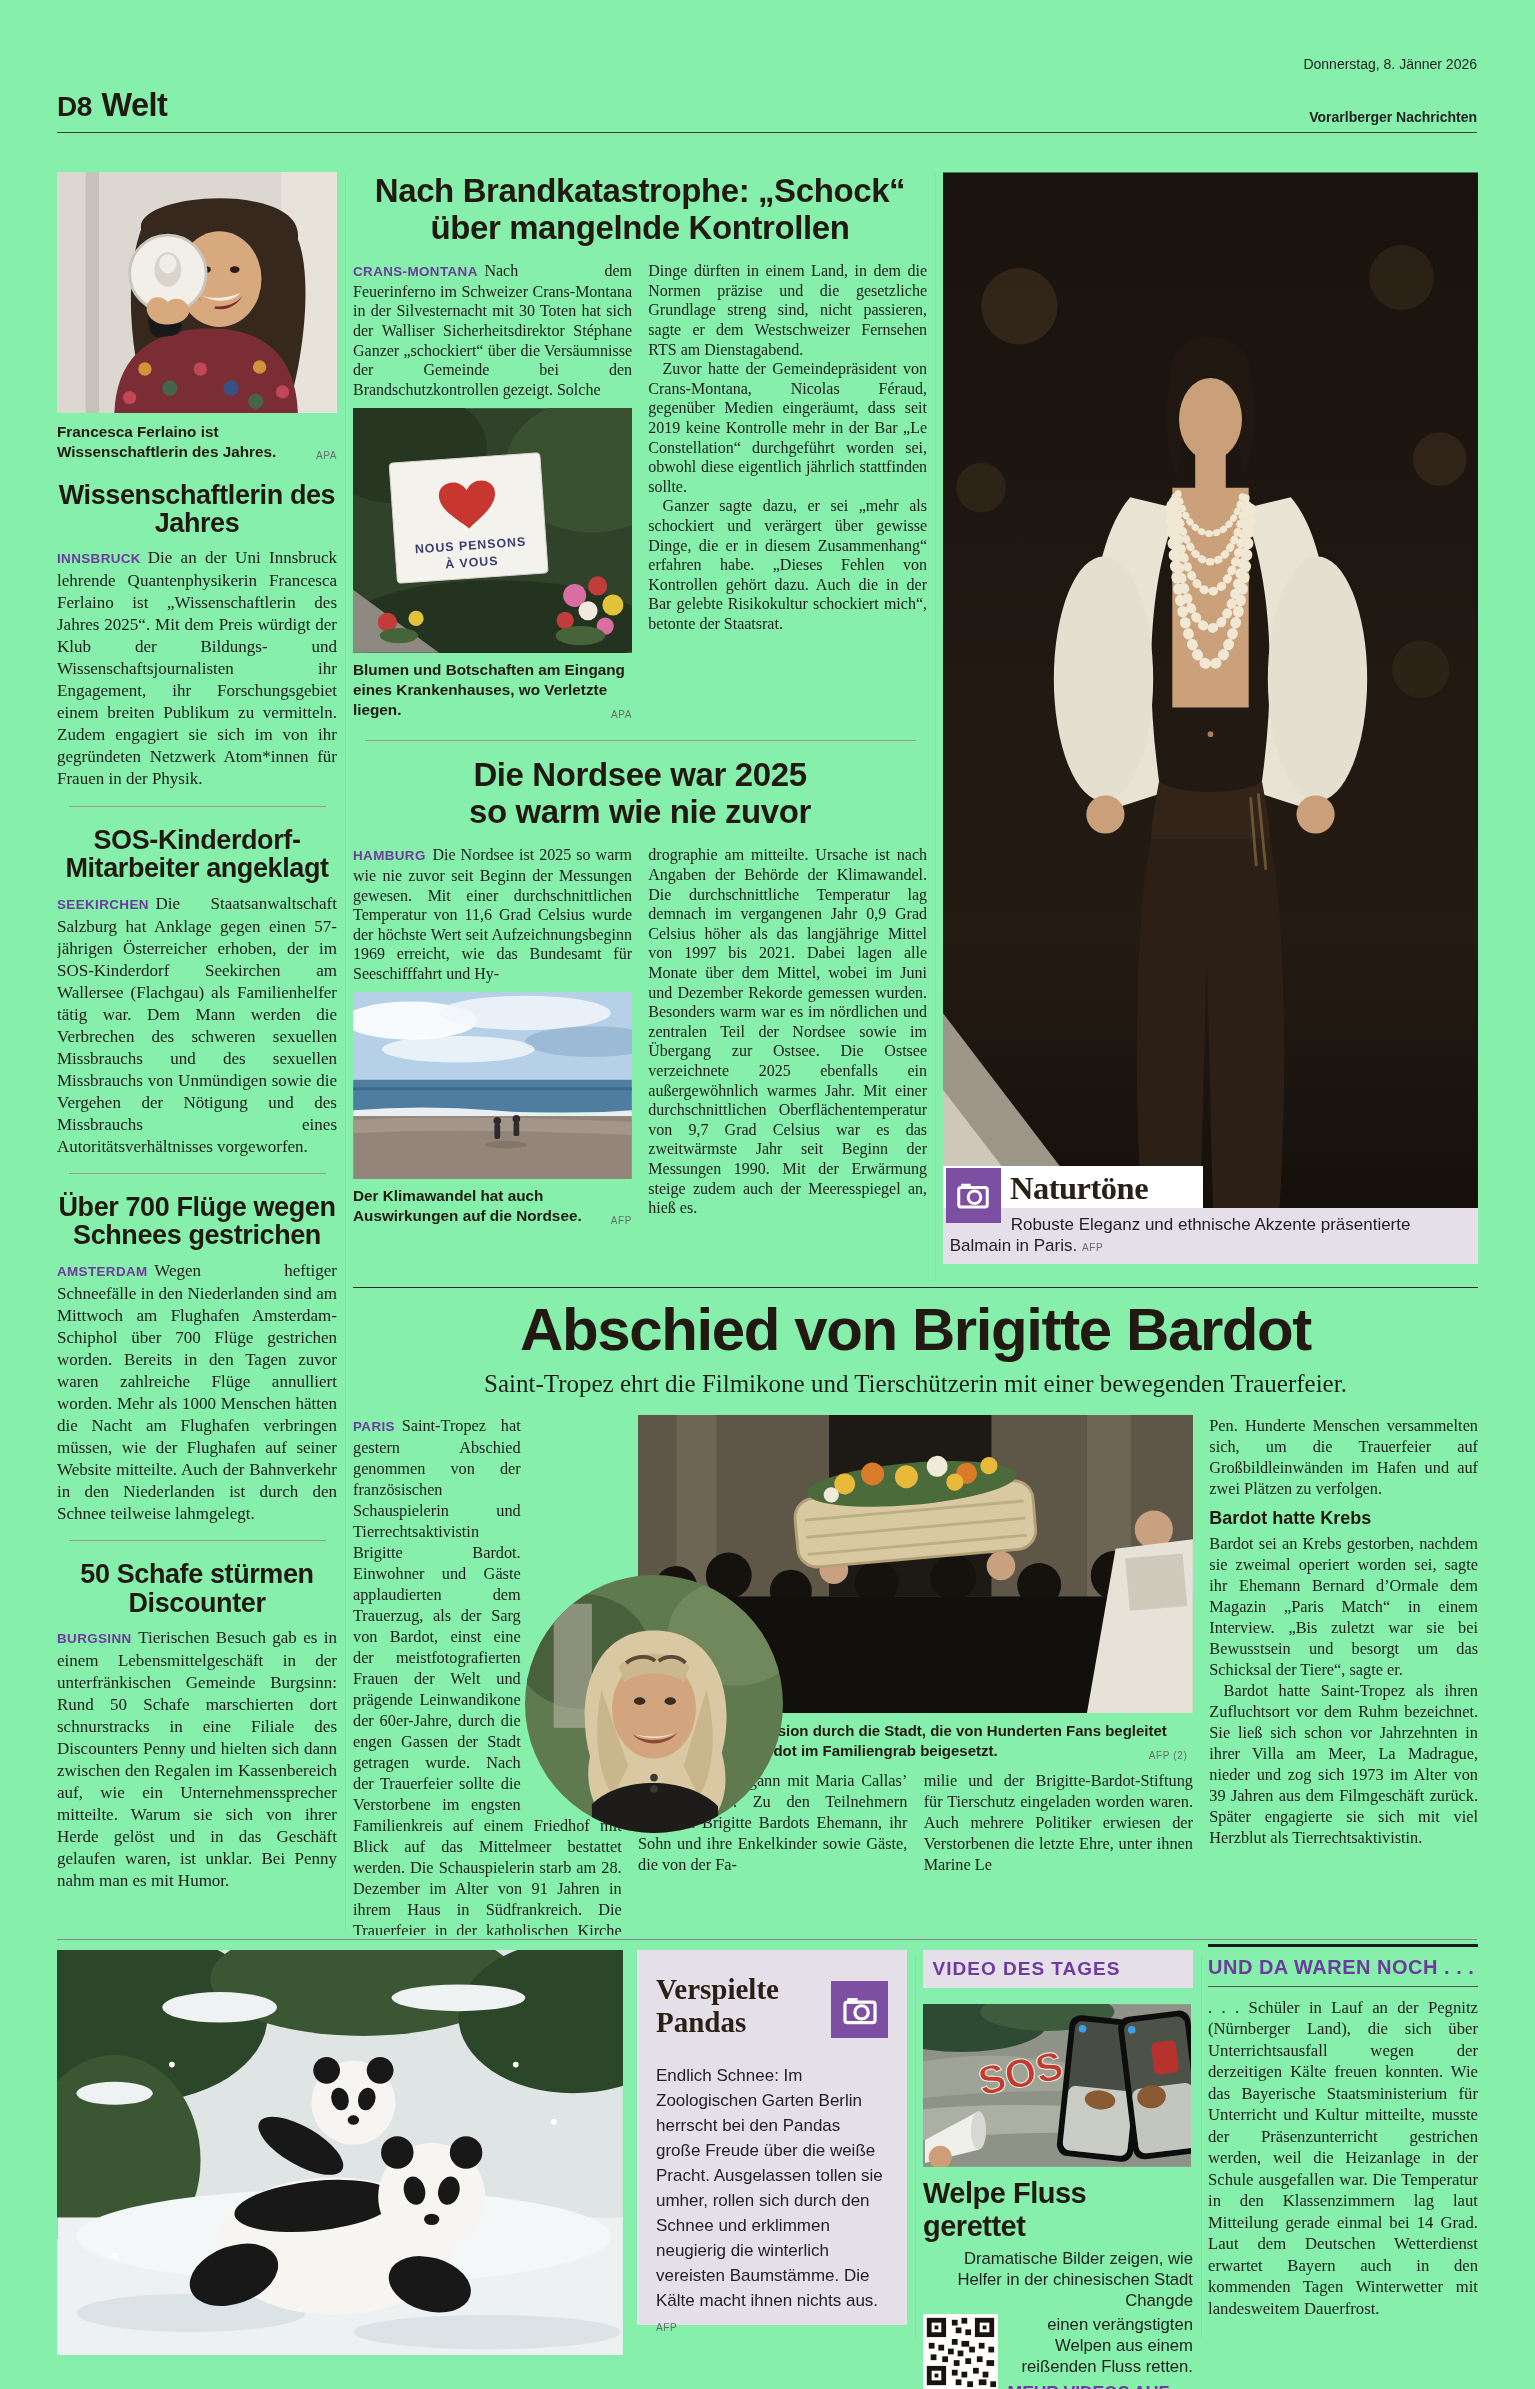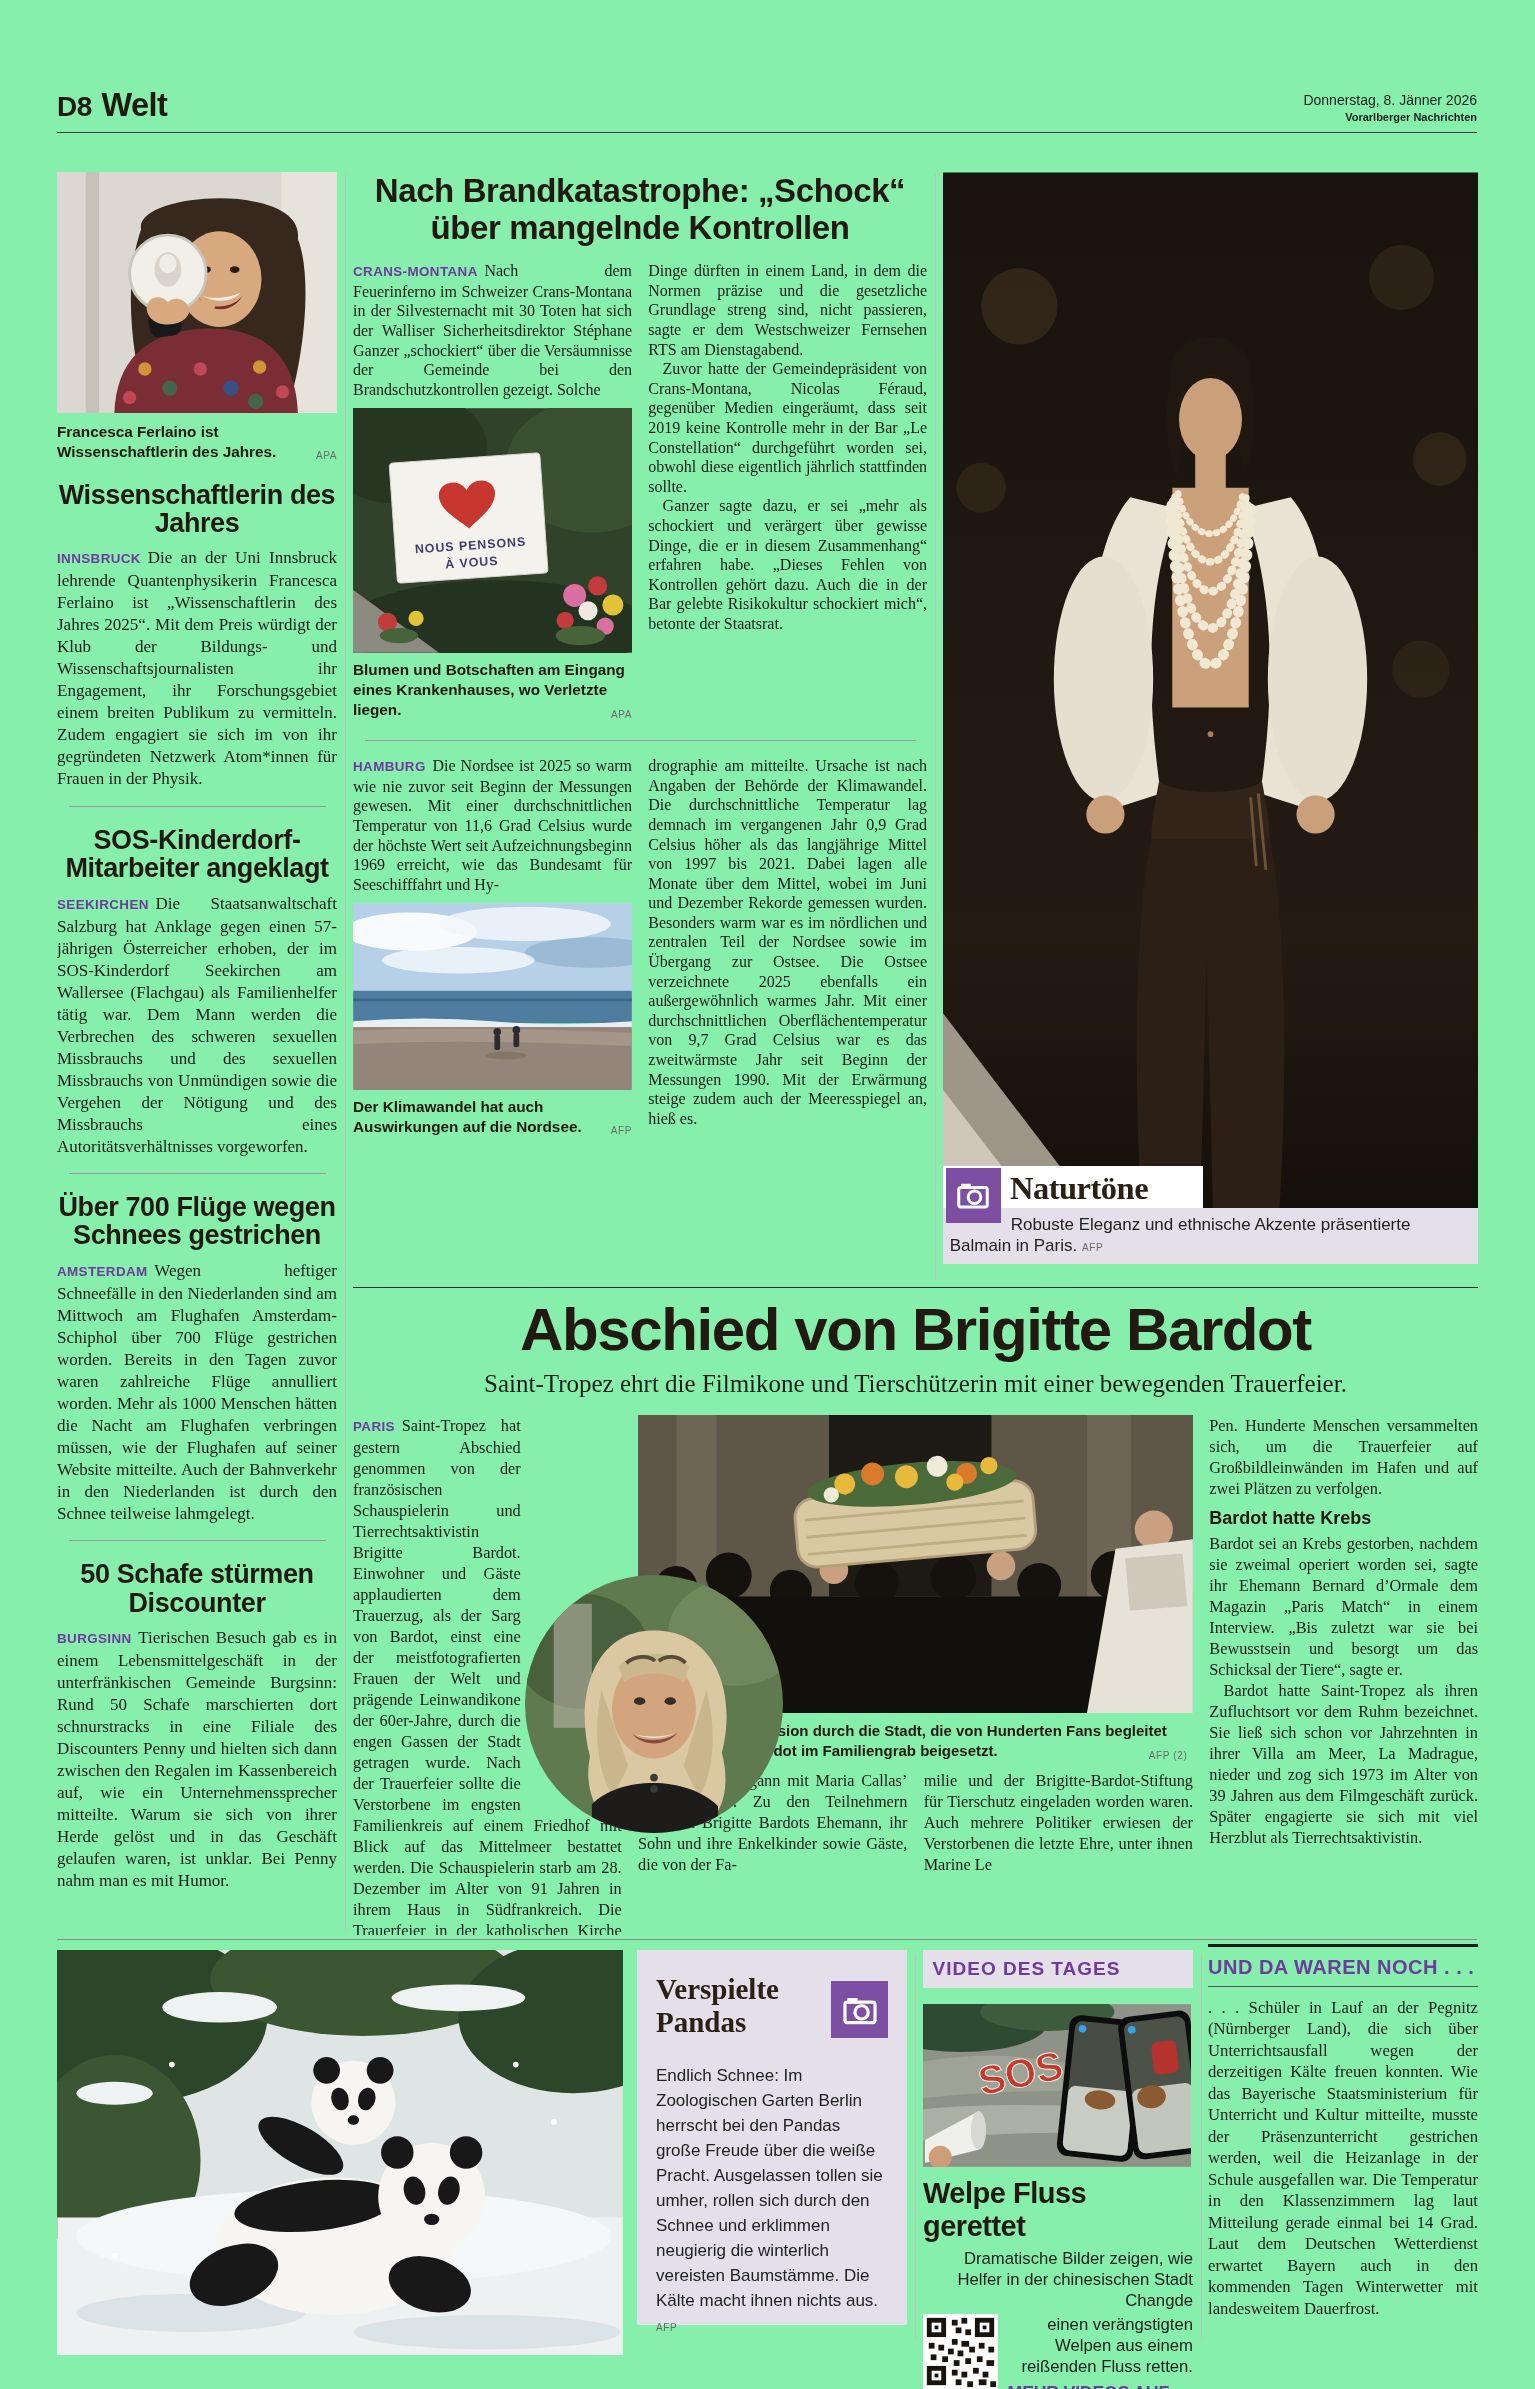--- a/index.html
+++ b/index.html
@@ -8,21 +8,21 @@
           font-family:"Liberation Sans", sans-serif; color:#1d1d1b; overflow:hidden; }
   .abs { position:absolute; }
 
   
   .masthead { left:57px; top:78px; width:1420px; height:50px; }
   .brand { position:absolute; left:0; bottom:3.8px; }
   .brand-d8 { font-weight:bold; font-size:28px; color:#221a12; letter-spacing:-0.5px; }
   .brand-welt { font-weight:bold; font-size:32.5px; color:#221a12; letter-spacing:-0.5px; margin-left:9.6px; }
   .pub { position:absolute; right:0; bottom:1.9px; text-align:right; line-height:17px; }
   .pub-date { font-size:14px; color:#222; }
-  .pub-name { font-size:11px; font-weight:bold; color:#222; }
+  .pub-name { font-size:14px; font-weight:bold; color:#222;margin-top:36px; }
   .rule-top { left:57px; top:132px; width:1420px; height:1px; background:#3c3c3c; }
   .rule-bottom { left:57px; top:1939px; width:1420px; height:1px; background:#8a8a8a; }
   .vline { width:1px; background:#c3c0bc; }
 
   
   .serifbody { font-family:"Liberation Serif", serif; text-align:justify; color:#1c1c1a; }
   .dateline { font-family:"Liberation Sans",sans-serif; font-weight:bold; color:#6e3a9e;
               font-size:13.4px; letter-spacing:0.4px; padding-right:6.7px; }
   .h-sans { font-weight:bold; color:#221a12; text-align:center; line-height:1.06; letter-spacing:-0.4px; }
   .caption { font-weight:bold; font-size:15.3px; line-height:20px; color:#221a12; }
@@ -221,20 +221,24 @@
           <span class="credit fr">APA</span>
         </p>
       </div>
       <div>
         <p class="serifbody center-body">Dinge dürften in einem Land, in dem die Normen präzise und die gesetzliche Grundlage streng sind, nicht passieren, sagte er dem Westschweizer Fernsehen RTS am Dienstagabend.</p>
         <p class="serifbody center-body ind">Zuvor hatte der Gemeindepräsident von Crans-Montana, Nicolas Féraud, gegenüber Medien eingeräumt, dass seit 2019 keine Kontrolle mehr in der Bar „Le Constellation“ durchgeführt worden sei, obwohl diese eigentlich jährlich stattfinden sollte.</p>
         <p class="serifbody center-body ind">Ganzer sagte dazu, er sei „mehr als schockiert und verärgert über gewisse Dinge, die er in diesem Zusammenhang“ erfahren habe. „Dieses Fehlen von Kontrollen gehört dazu. Auch die in der Bar gelebte Risikokultur schockiert mich“, betonte der Staatsrat.</p>
       </div>
     </div>
     <hr class="sep">
+    <h1 class="h-sans">
+      <span>Die Nordsee war 2025</span><br>
+      <span>so warm wie nie zuvor</span>
+    </h1>
     <div class="cols2">
       <div>
         <p class="serifbody center-body"><span class="dateline">HAMBURG</span><span>Die Nordsee ist 2025 so warm wie nie zuvor seit Beginn der Messungen gewesen. Mit einer durchschnittlichen Temperatur von 11,6 Grad Celsius wurde der höchste Wert seit Aufzeichnungsbeginn 1969 erreicht, wie das Bundesamt für Seeschifffahrt und Hy-</span></p>
         <figure>
           <svg width="279" height="187" viewBox="0 0 292 196" aria-hidden="true">
             <rect width="292" height="96" fill="#b6d0e8"></rect>
             <ellipse cx="60" cy="30" rx="70" ry="20" fill="#ffffff" opacity=".9"></ellipse>
             <ellipse cx="180" cy="22" rx="90" ry="18" fill="#f2f6fa" opacity=".85"></ellipse>
             <ellipse cx="250" cy="52" rx="70" ry="16" fill="#8fb0cf" opacity=".7"></ellipse>
             <ellipse cx="110" cy="60" rx="80" ry="14" fill="#ffffff" opacity=".7"></ellipse>

